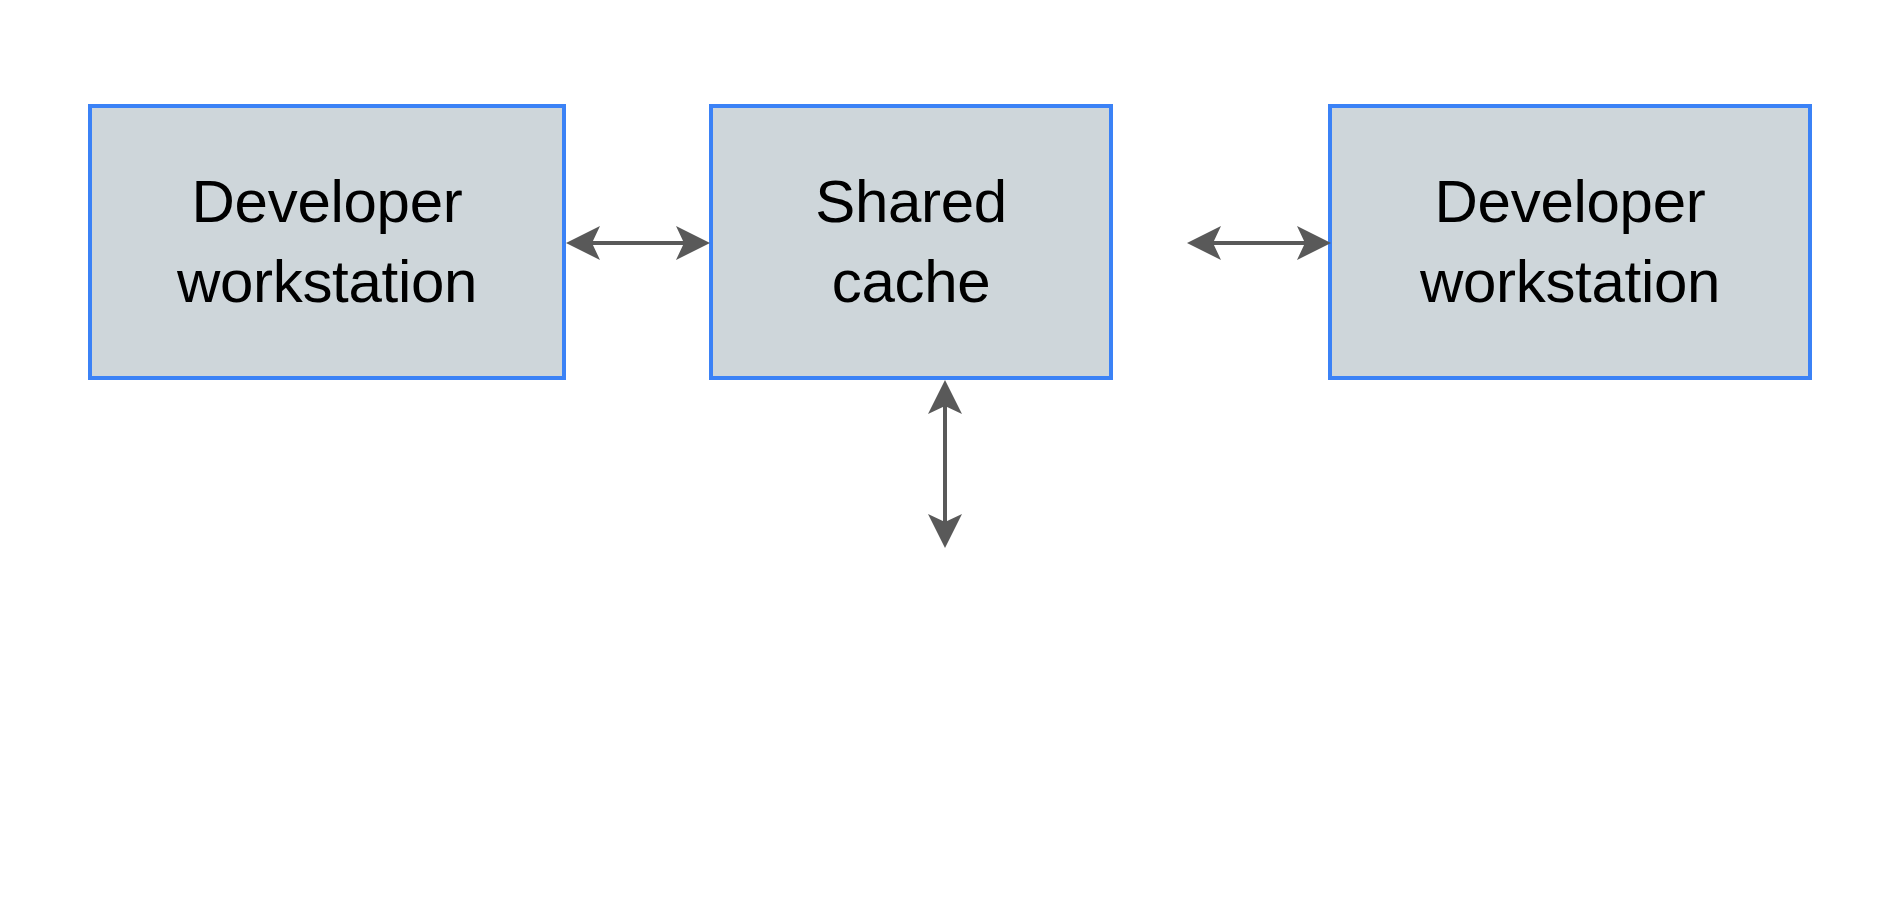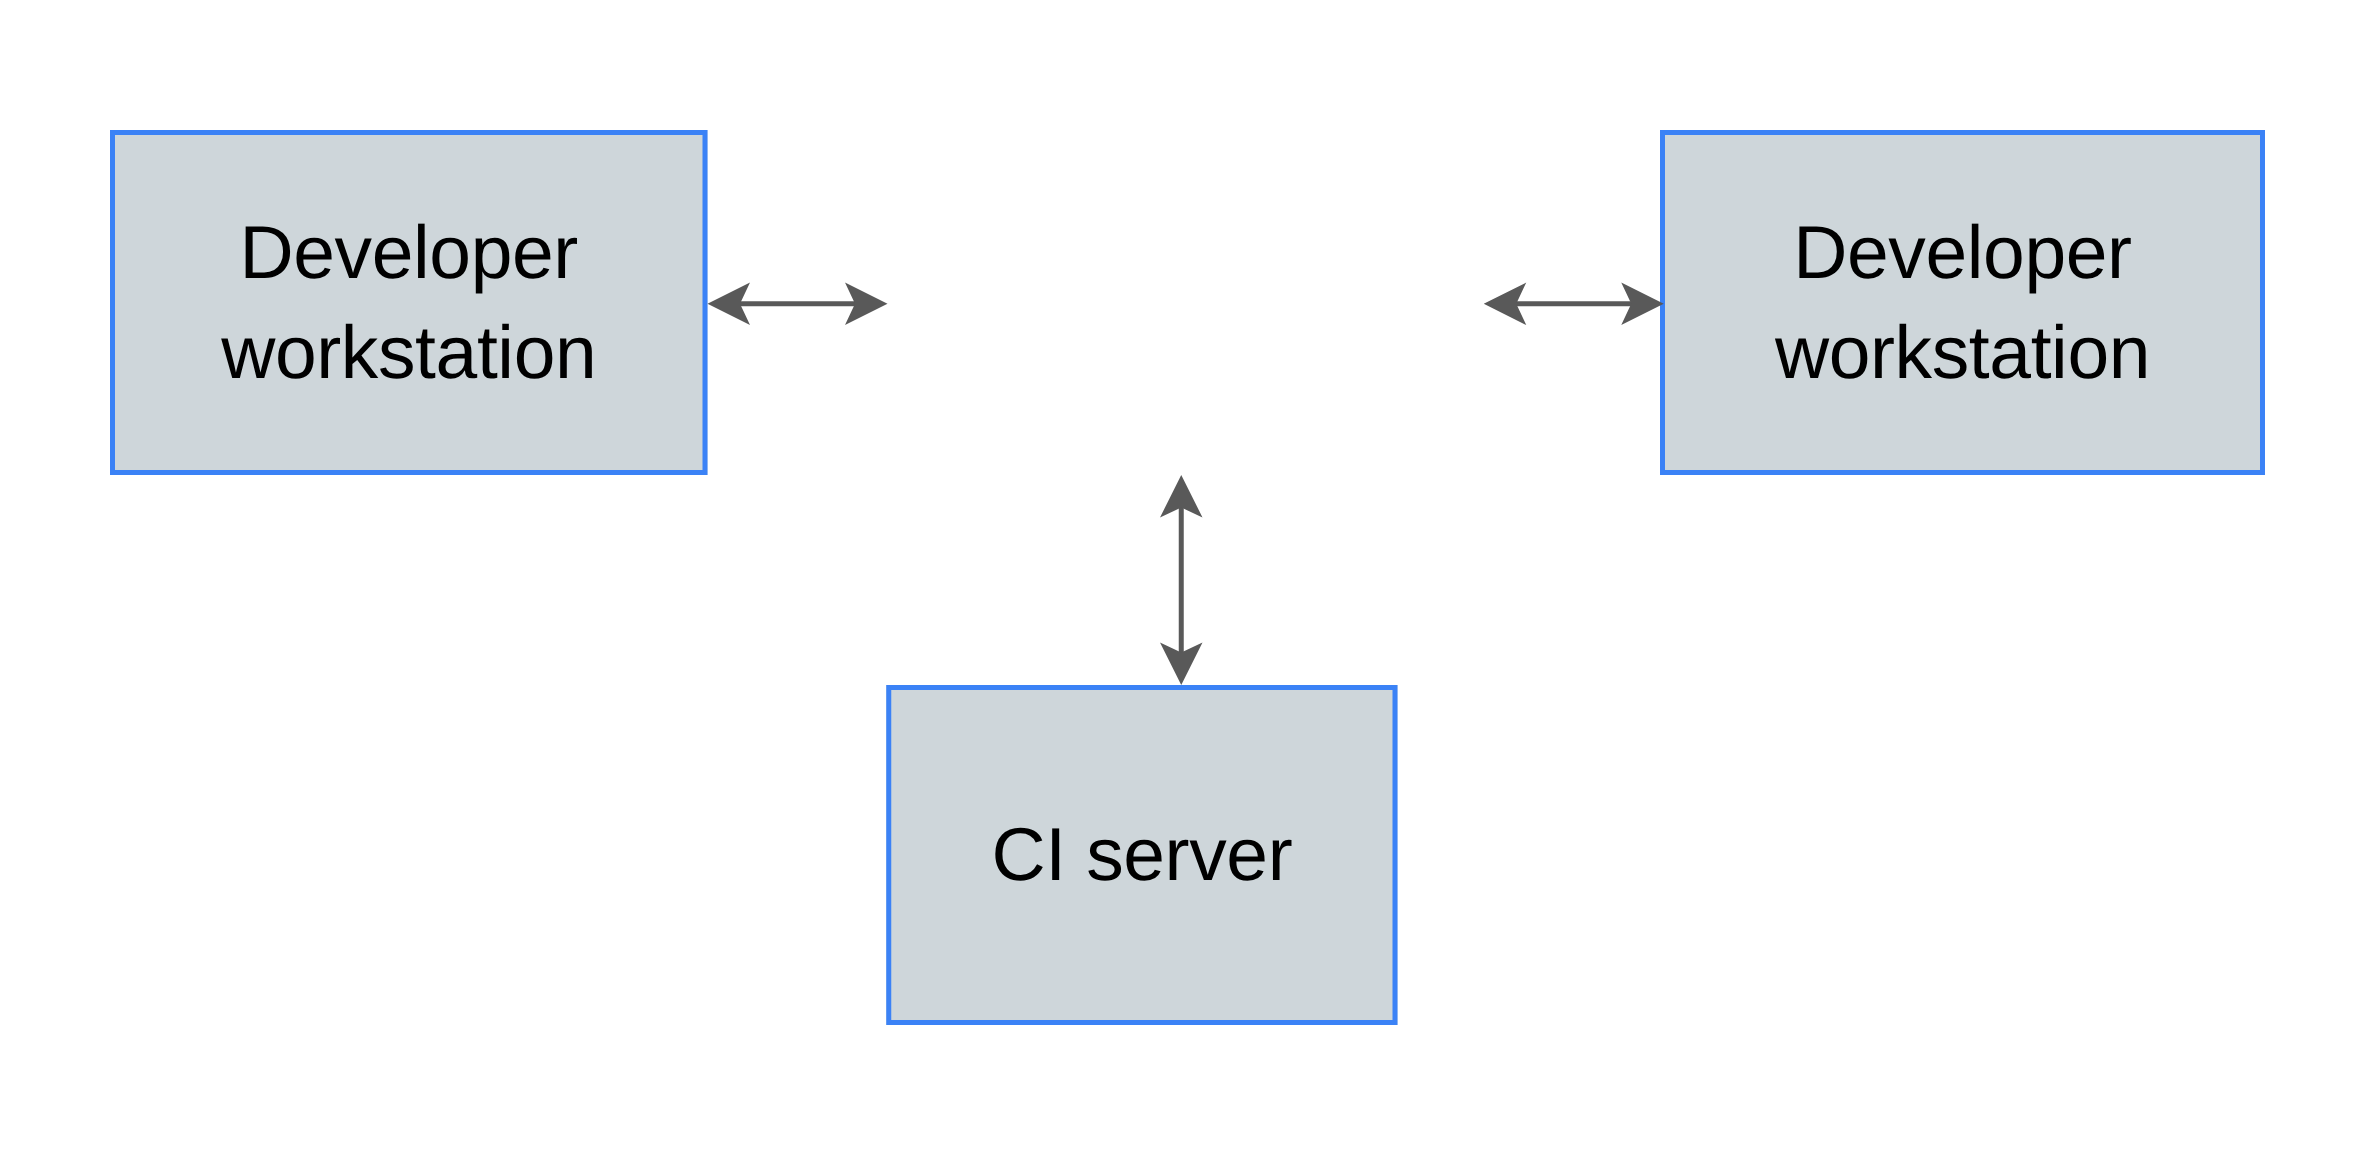--- a/index.html
+++ b/index.html
@@ -62,29 +62,30 @@
 </head>
 <body>
 
 <div id="diagram-canvas">
 
   <div class="node" id="node-dev-left">
     <span class="node-label">Developer
 workstation</span>
   </div>
 
+  <div class="node" id="node-cache">
+    <span class="node-label">Shared
+cache</span>
+  </div>
 
   <div class="node" id="node-dev-right">
     <span class="node-label">Developer
 workstation</span>
   </div>
 
-  <div class="node" id="node-ci">
-    <span class="node-label">CI server</span>
-  </div>
 
   <svg class="edge-svg" id="edge-left-cache" viewBox="0 0 156 60" width="156" height="60">
     <line x1="26" y1="30" x2="130" y2="30" stroke="#595959" stroke-width="4"></line>
     <path d="M 6 30 L 40 13 L 32 30 L 40 47 Z" fill="#595959"></path>
     <path d="M 150 30 L 116 13 L 124 30 L 116 47 Z" fill="#595959"></path>
   </svg>
 
   <svg class="edge-svg" id="edge-cache-right" viewBox="0 0 228 60" width="228" height="60">
     <line x1="100" y1="30" x2="204" y2="30" stroke="#595959" stroke-width="4"></line>
     <path d="M 80 30 L 114 13 L 106 30 L 114 47 Z" fill="#595959"></path>

